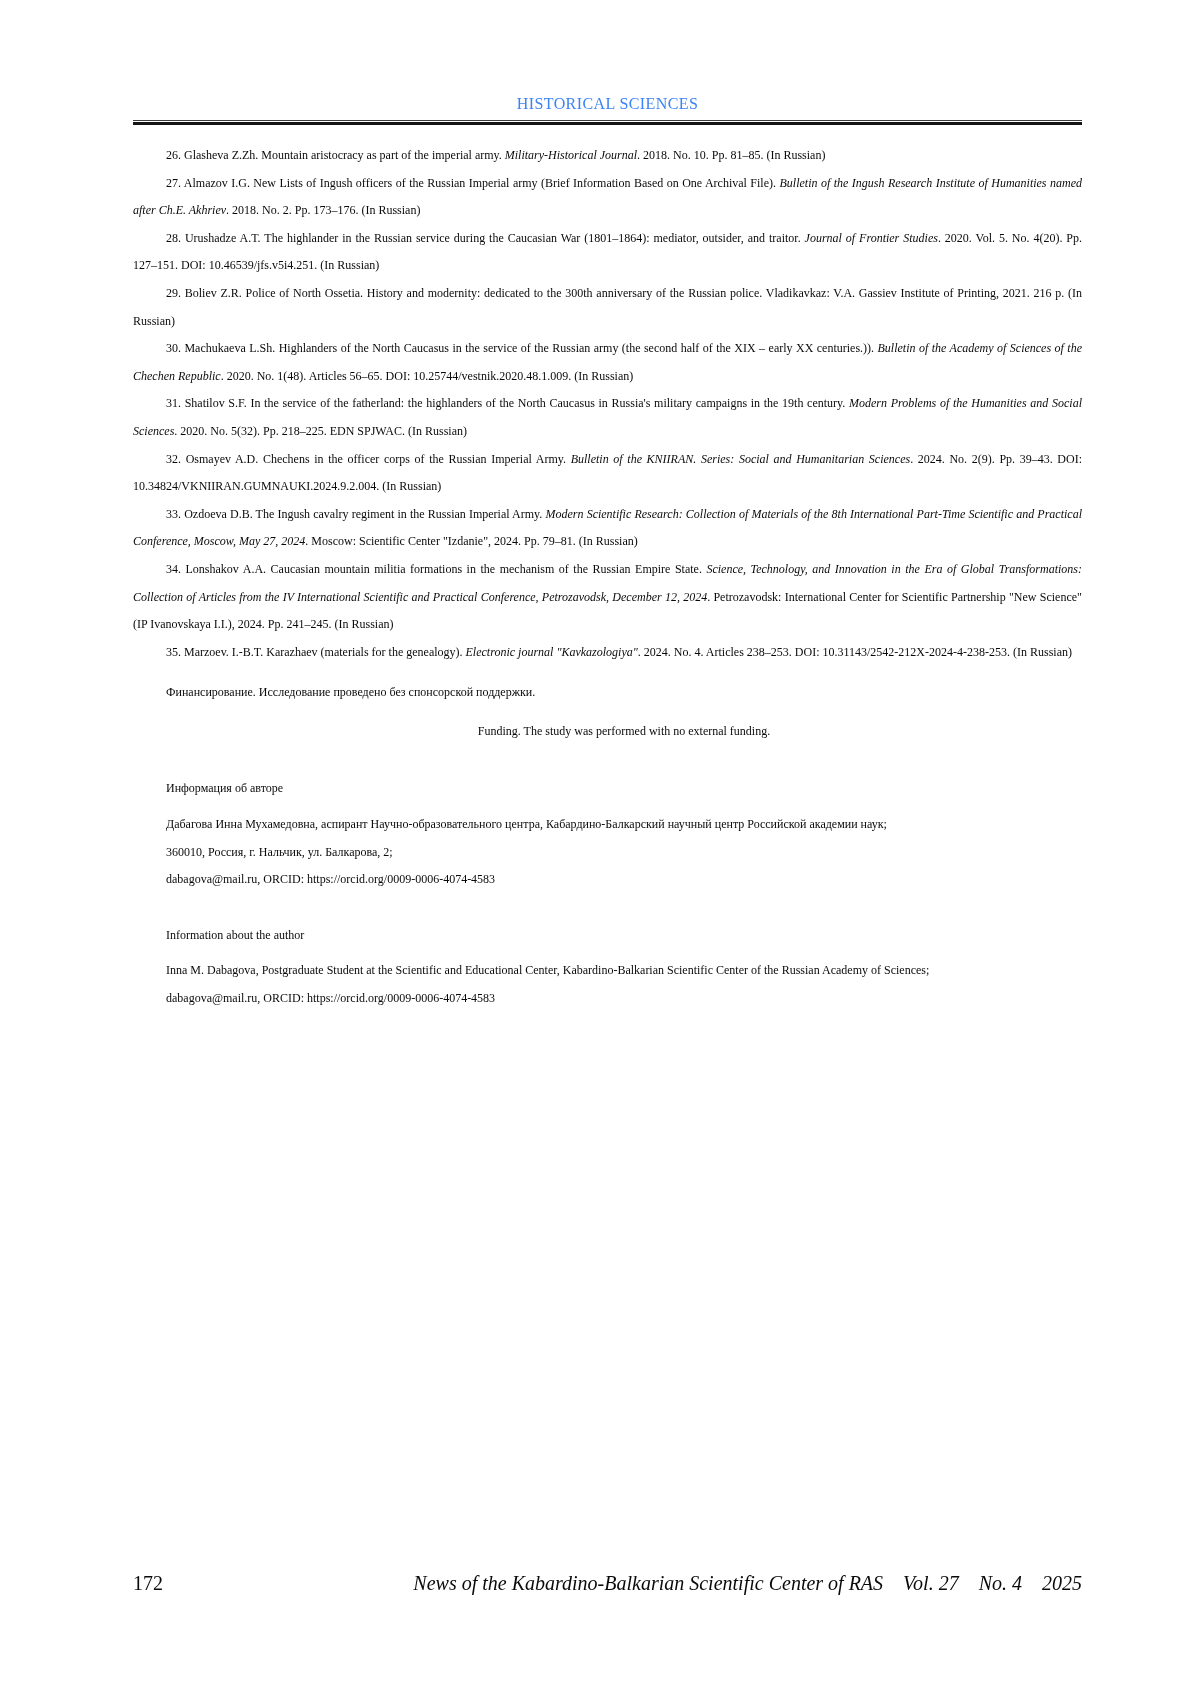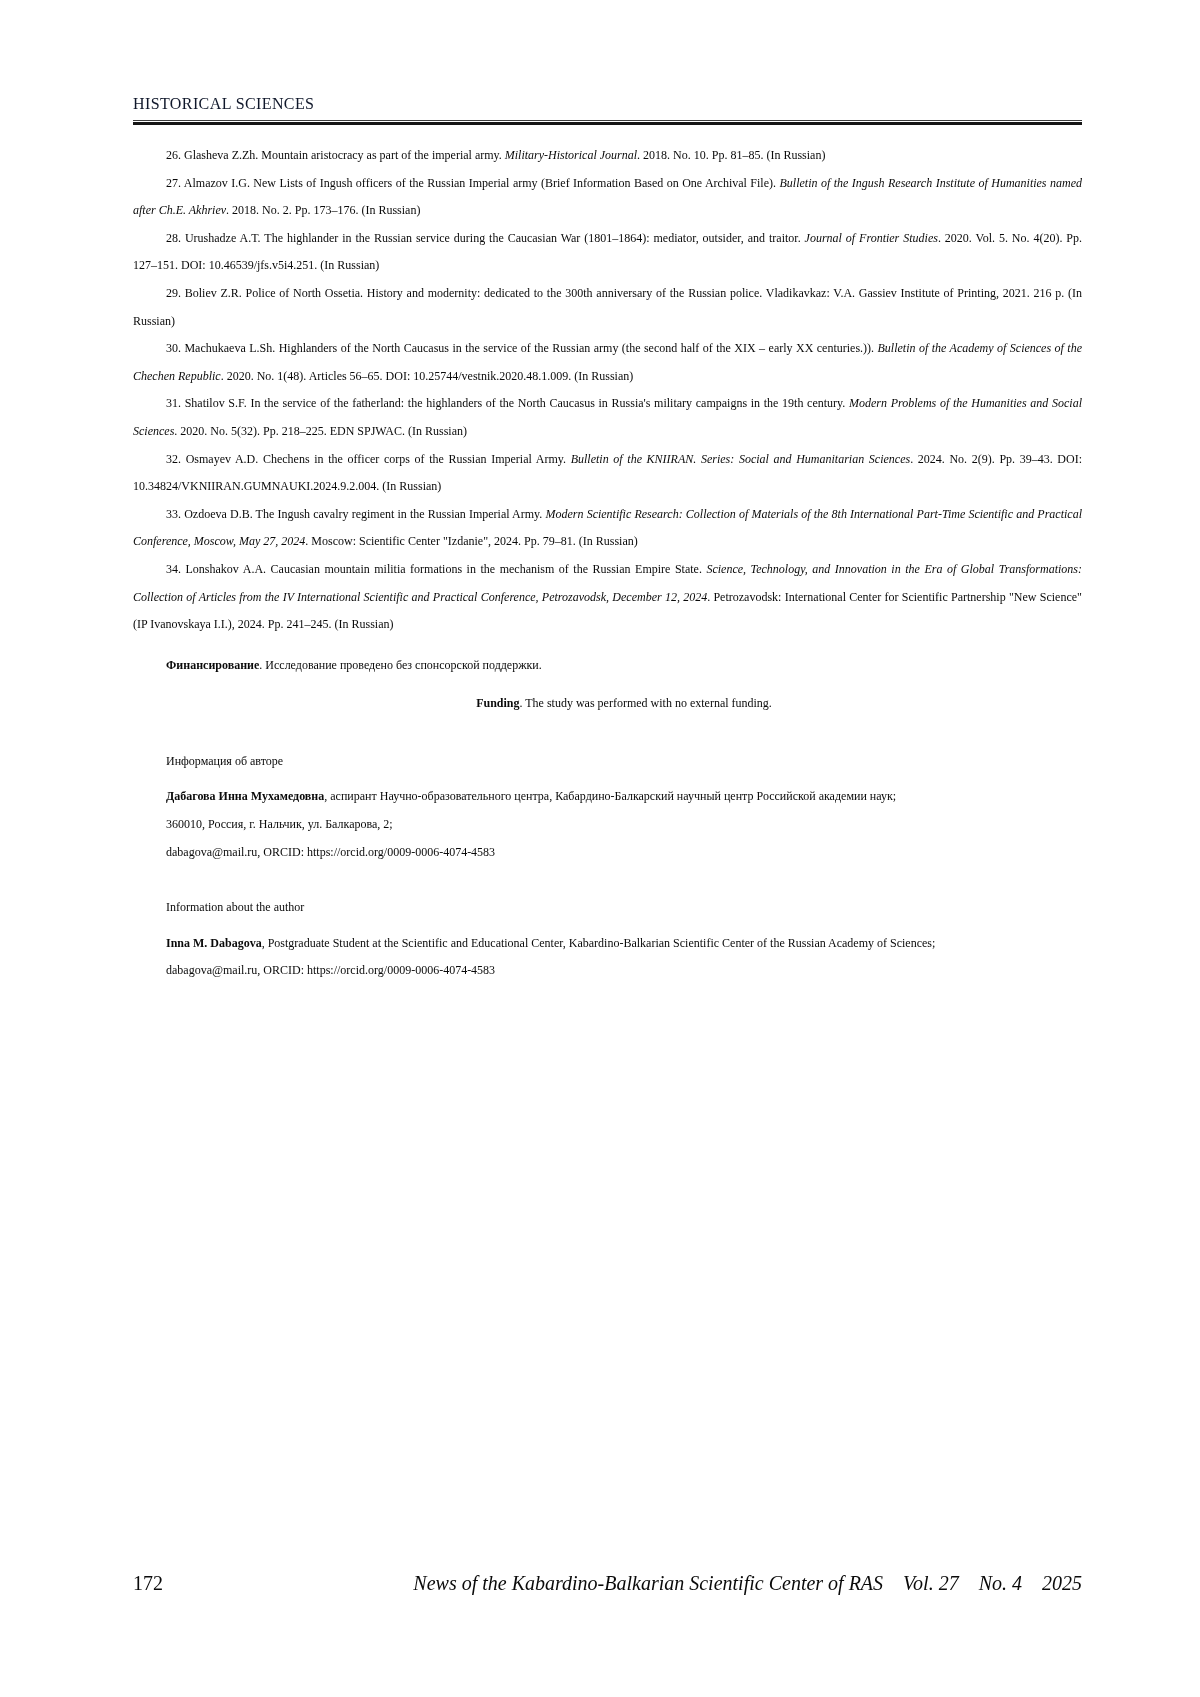--- a/index.html
+++ b/index.html
@@ -16,46 +16,46 @@
     color: #0a0a0a;
   }
   .sheet {
     position: relative;
     width: 1200px;
     height: 1697px;
     padding: 96px 118px 0 133px;
     box-sizing: border-box;
   }
   .running-header {
-    text-align: left;
+    text-align: center;
     font-size: 16px;
     line-height: 16px;
     letter-spacing: 0.4px;
-    color: #0f172a;
+    color: #3b82f6;
   }
   .header-rule {
     margin-top: 8px;
     border-top: 1px solid #3d3d3d;
     border-bottom: 3px solid #151515;
     height: 1px;
   }
   .body-text {
     font-size: 12px;
     line-height: 27.6px;
   }
   .references {
     margin-top: 17px;
     text-align: justify;
   }
   .references p {
     margin: 0;
     text-indent: 33px;
   }
   .it { font-style: italic; }
-  .bd { font-weight: bold; }
+  .bd { font-weight: normal; }
   .funding-block p {
     margin: 0;
     text-indent: 33px;
   }
   #funding-ru { margin-top: 13px; }
   #funding-en { margin-top: 11px; text-align: center; }
   .author-section .heading {
     margin: 0;
     text-indent: 33px;
     font-weight: normal;
@@ -98,20 +98,21 @@
   <div class="references body-text" id="refs">
       <p><span>26. Glasheva Z.Zh. Mountain aristocracy as part of the imperial army. </span><span class="it">Military-Historical Journal</span><span>. 2018. No. 10. Pp. 81–85. (In Russian)</span></p>
       <p><span>27. Almazov I.G. New Lists of Ingush officers of the Russian Imperial army (Brief Information Based on One Archival File). </span><span class="it">Bulletin of the Ingush Research Institute of Humanities named after Ch.E. Akhriev</span><span>. 2018. No. 2. Pp. 173–176. (In Russian)</span></p>
       <p><span>28. Urushadze A.T. The highlander in the Russian service during the Caucasian War (1801–1864): mediator, outsider, and traitor. </span><span class="it">Journal of Frontier Studies</span><span>. 2020. Vol. 5. No. 4(20). Pp. 127–151. DOI: 10.46539/jfs.v5i4.251. (In Russian)</span></p>
       <p><span>29. Boliev Z.R. Police of North Ossetia. History and modernity: dedicated to the 300th anniversary of the Russian police. Vladikavkaz: V.A. Gassiev Institute of Printing, 2021. 216 p. (In Russian)</span></p>
       <p><span>30. Machukaeva L.Sh. Highlanders of the North Caucasus in the service of the Russian army (the second half of the XIX – early XX centuries.)). </span><span class="it">Bulletin of the Academy of Sciences of the Chechen Republic</span><span>. 2020. No. 1(48). Articles 56–65. DOI: 10.25744/vestnik.2020.48.1.009. (In Russian)</span></p>
       <p><span>31. Shatilov S.F. In the service of the fatherland: the highlanders of the North Caucasus in Russia's military campaigns in the 19th century. </span><span class="it">Modern Problems of the Humanities and Social Sciences</span><span>. 2020. No. 5(32). Pp. 218–225. EDN SPJWAC. (In Russian)</span></p>
       <p><span>32. Osmayev A.D. Chechens in the officer corps of the Russian Imperial Army. </span><span class="it">Bulletin of the KNIIRAN. Series: Social and Humanitarian Sciences</span><span>. 2024. No. 2(9). Pp. 39–43. DOI: 10.34824/VKNIIRAN.GUMNAUKI.2024.9.2.004. (In Russian)</span></p>
       <p><span>33. Ozdoeva D.B. The Ingush cavalry regiment in the Russian Imperial Army. </span><span class="it">Modern Scientific Research: Collection of Materials of the 8th International Part-Time Scientific and Practical Conference, Moscow, May 27, 2024</span><span>. Moscow: Scientific Center "Izdanie", 2024. Pp. 79–81. (In Russian)</span></p>
       <p><span>34. Lonshakov A.A. Caucasian mountain militia formations in the mechanism of the Russian Empire State. </span><span class="it">Science, Technology, and Innovation in the Era of Global Transformations: Collection of Articles from the IV International Scientific and Practical Conference, Petrozavodsk, December 12, 2024</span><span>. Petrozavodsk: International Center for Scientific Partnership "New Science" (IP Ivanovskaya I.I.), 2024. Pp. 241–245. (In Russian)</span></p>
+      <p><span>35. Marzoev. I.-B.T. Karazhaev (materials for the genealogy). </span><span class="it">Electronic journal "Kavkazologiya"</span><span>. 2024. No. 4. Articles 238–253. DOI: 10.31143/2542-212X-2024-4-238-253. (In Russian)</span></p>
     </div>
 
   <div class="funding-block body-text">
     <p id="funding-ru"><span class="bd">Финансирование</span><span>. Исследование проведено без спонсорской поддержки.</span></p>
     <p id="funding-en"><span class="bd">Funding</span><span>. The study was performed with no external funding.</span></p>
   </div>
 
   <div class="author-section body-text" id="author-ru">
     <p class="heading">Информация об авторе</p>
     <p class="bio"><span class="bd">Дабагова Инна Мухамедовна</span><span>, аспирант Научно-образовательного центра, Кабардино-Балкарский научный центр Российской академии наук;</span></p>

